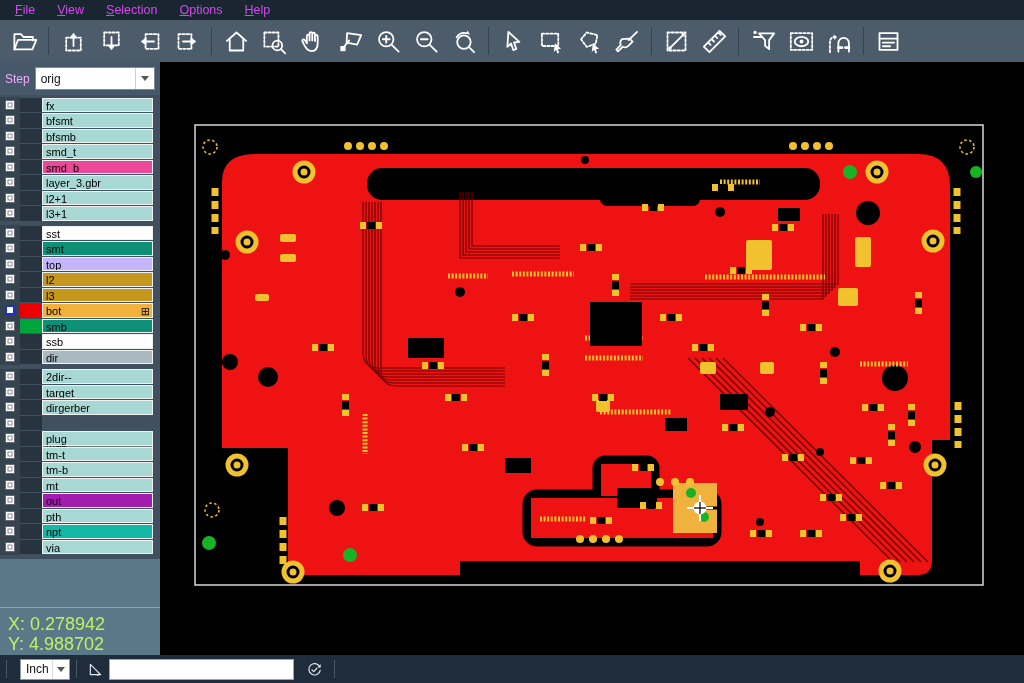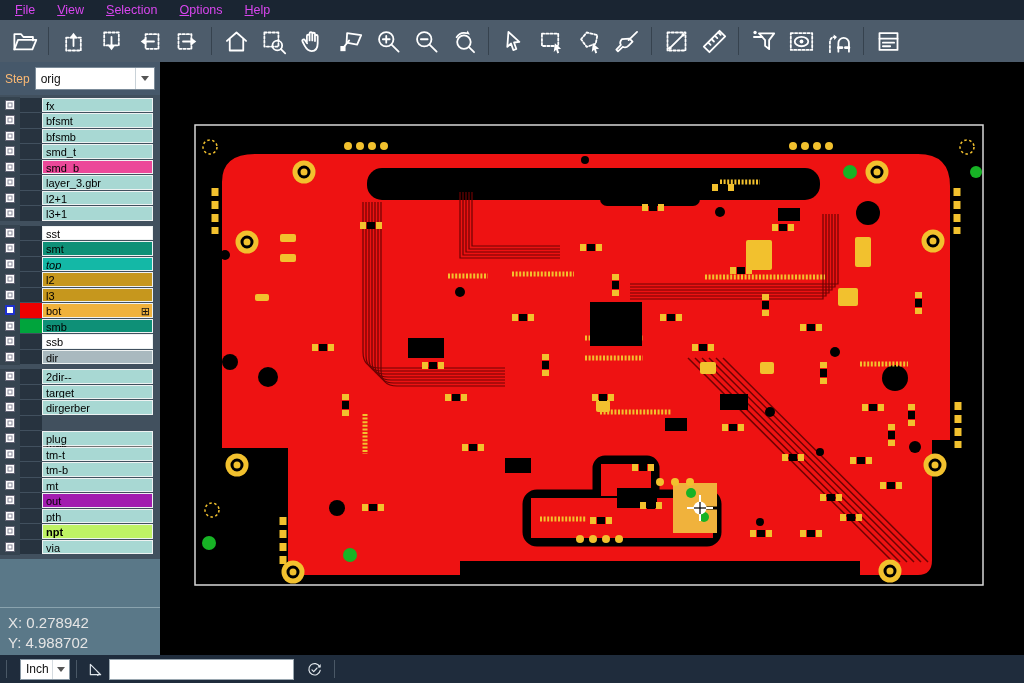--- a/index.html
+++ b/index.html
@@ -19,21 +19,21 @@
   .tb-btn { width:38px; height:36px; display:flex; align-items:center; justify-content:center; }
   .tb-btn svg { width:27px; height:27px; stroke:#fff; fill:none; stroke-width:1.6;
                 stroke-linecap:round; stroke-linejoin:round; }
   .tb-sep { width:1px; height:28px; background:#36424e; margin:0 5px; }
 
   
   #sidebar { position:absolute; left:0; top:62px; width:160px; height:593px;
              background:#41505e; display:flex; flex-direction:column; }
   #step-row { height:33px; background:#46586a; display:flex; align-items:center;
               padding:0 5px; flex:none; }
-  #step-label { color:#fdba74; font-size:12px; margin-right:5px; }
+  #step-label { color:#f0abfc; font-size:12px; margin-right:5px; }
   #step-select { flex:1; height:23px; background:#fff; border:1px solid #7b8b99;
                  display:flex; align-items:center; }
   #step-value { flex:1; font-size:12px; color:#111; padding-left:5px; }
   .chev { width:0; height:0; border-left:4px solid transparent; border-right:4px solid transparent;
           border-top:5px solid #555; }
   #step-chev-cell { width:19px; height:100%; display:flex; align-items:center; justify-content:center;
                     border-left:1px solid #c9d2d8; }
 
   #layer-list { padding-top:2px; }
   .layer-group { margin-bottom:4px; }
@@ -44,21 +44,21 @@
         box-shadow: inset 0 0 0 1.5px #fff, inset 0 0 0 2.5px #889; }
   .cb.sel { border:2px solid #1d2fd0; box-shadow:none; }
   .swatch-cell { width:22px; height:14.5px; background:#27333f; flex:none; }
   .name-cell { flex:1; height:14.5px; line-height:13px; font-size:11px; color:#000;
                padding:1px 2px 0 3px; border:1px solid #eef2f2; margin-right:7px; position:relative;
                white-space:nowrap; overflow:hidden; }
   .grid-ic { position:absolute; right:2px; top:0; font-size:11px; line-height:14px; color:#111; }
 
   #coords-area { margin-top:auto; background:#5a7888; height:102px; position:relative; flex:none; }
   #coords-div { position:absolute; left:0; right:0; top:48px; height:1px; background:#8aa3ae; }
-  #coord-x, #coord-y { position:absolute; left:8px; color:#e5e5e5; font-size:15px; }
+  #coord-x, #coord-y { position:absolute; left:8px; color:#bef264; font-size:18px; }
   #coord-x { top:55px; } #coord-y { top:75px; }
 
   
   #canvas-wrap { position:absolute; left:160px; top:62px; width:864px; height:593px; background:#000; }
 
   
   #bottombar { position:absolute; left:0; top:655px; width:1024px; height:28px;
                background:#1f2c3c; display:flex; align-items:center; }
   .bb-sep { width:1px; height:18px; background:#4a5866; margin:0 6px; }
   #unit-select { width:50px; height:21px; background:#fff; border:1px solid #8a99a5;
@@ -325,21 +325,21 @@
               <span class="cb"></span>
             </div>
             <div class="swatch-cell"></div>
             <div class="name-cell" style="background: rgb(14, 144, 119);">smt</div>
           </div>
           <div class="layer-row">
             <div class="cb-cell">
               <span class="cb"></span>
             </div>
             <div class="swatch-cell"></div>
-            <div class="name-cell" style="background: #14b8a6; font-style: italic;">top</div>
+            <div class="name-cell" style="background: #c4b5fd;">top</div>
           </div>
           <div class="layer-row">
             <div class="cb-cell">
               <span class="cb"></span>
             </div>
             <div class="swatch-cell"></div>
             <div class="name-cell" style="background: rgb(198, 151, 29);">l2</div>
           </div>
           <div class="layer-row">
             <div class="cb-cell">
@@ -446,21 +446,21 @@
               <span class="cb"></span>
             </div>
             <div class="swatch-cell"></div>
             <div class="name-cell" style="background: rgb(168, 216, 211);">pth</div>
           </div>
           <div class="layer-row">
             <div class="cb-cell">
               <span class="cb"></span>
             </div>
             <div class="swatch-cell"></div>
-            <div class="name-cell" style="background: #bef264; font-weight: bold;">npt</div>
+            <div class="name-cell" style="background: #14b8a6;">npt</div>
           </div>
           <div class="layer-row">
             <div class="cb-cell">
               <span class="cb"></span>
             </div>
             <div class="swatch-cell"></div>
             <div class="name-cell" style="background: rgb(168, 216, 211);">via</div>
           </div>
         </div>
       </div>

